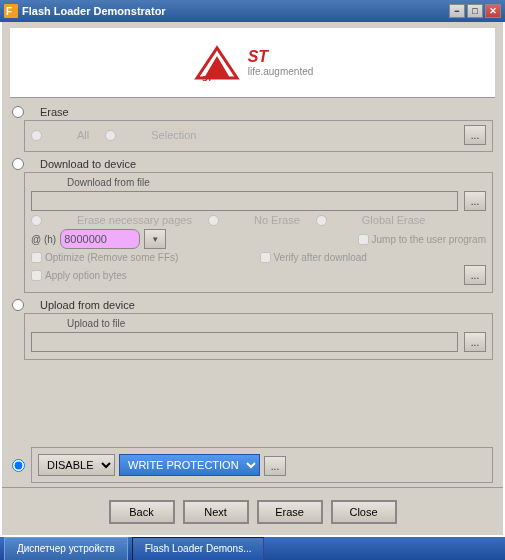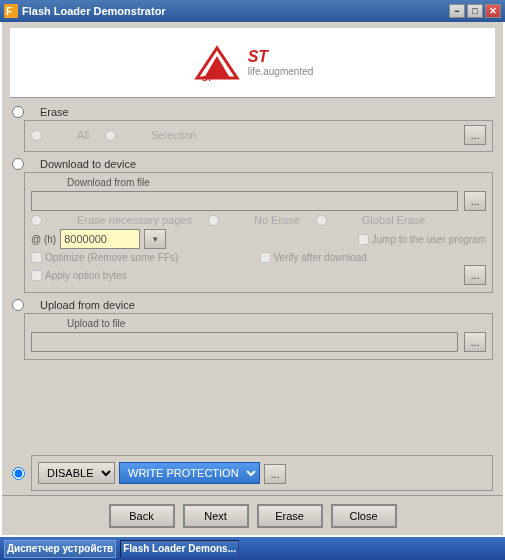--- a/index.html
+++ b/index.html
@@ -207,21 +207,22 @@
     .addr-input {
       width: 80px;
       height: 20px;
       border: 1px solid #888;
       background: #fff;
       padding: 1px 3px;
       font-size: 11px;
     }
 
     .addr-input:disabled {
-      background: #fef9c3;
+      background: #f0abfc;
+      border-radius: 7px;
     }
 
     .addr-dropdown {
       width: 22px;
       height: 20px;
       background: linear-gradient(to bottom, #e8e4dc, #c8c4bc);
       border: 1px solid #888;
       cursor: pointer;
       display: flex;
       align-items: center;
@@ -293,21 +294,21 @@
     }
 
     .dropdown-select.blue {
       background: linear-gradient(to bottom, #5599ee, #3377cc);
       color: white;
       border: 1px solid #2255aa;
     }
 
     
     .bottom-bar {
-      height: 40px;
+      height: 48px;
       background: #d4d0c8;
       border-top: 1px solid #999;
       display: flex;
       align-items: center;
       justify-content: center;
       gap: 8px;
       padding: 0 10px;
     }
 
     .action-btn {
@@ -328,32 +329,31 @@
     .taskbar {
       background: linear-gradient(to bottom, #3a6fc0, #1e4a9a);
       height: 23px;
       display: flex;
       align-items: center;
       gap: 4px;
       padding: 0 4px;
     }
 
     .taskbar-btn {
-      height: 18px;
+      height: 24px;
       background: linear-gradient(to bottom, #5588cc, #3366aa);
       border: 1px solid #7799dd;
       color: white;
       font-size: 10px;
-      padding: 0 2px;
+      padding: 0 12px;
       cursor: pointer;
       display: flex;
       align-items: center;
       gap: 3px;
       white-space: nowrap;
-      font-weight: bold;
     }
 
     .taskbar-btn.active {
       background: linear-gradient(to bottom, #4477bb, #2255aa);
       border: 1px inset #334499;
     }
 
     
     .disabled-text {
       color: #aaa;

